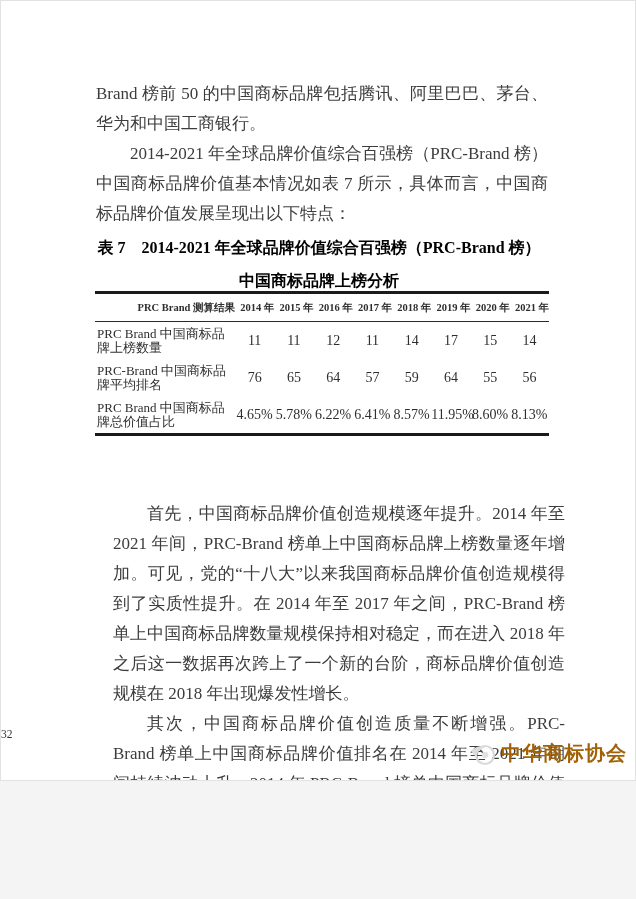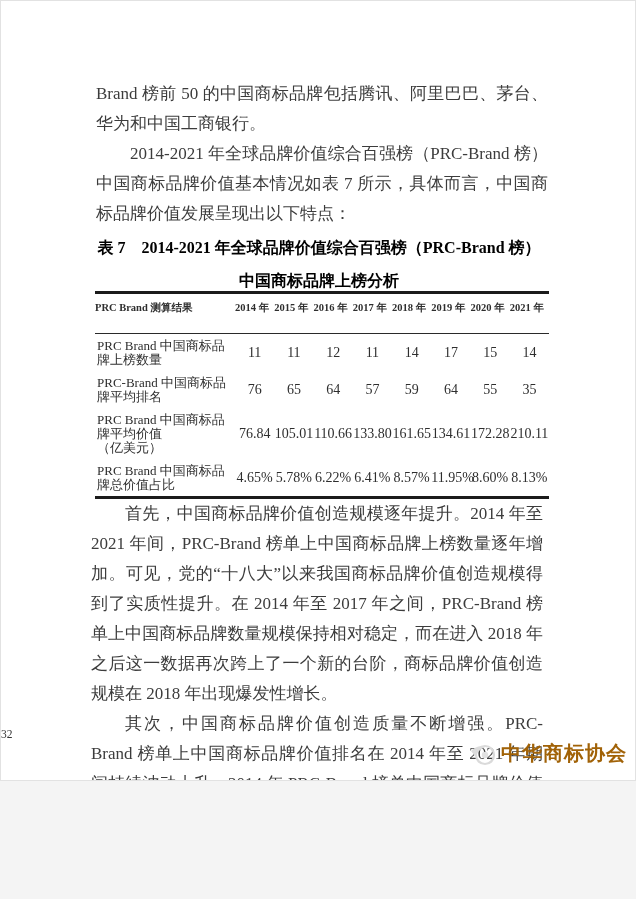--- a/index.html
+++ b/index.html
@@ -30,36 +30,36 @@
   .brand-table{
     position:absolute;left:94px;top:290px;width:454px;
     border-collapse:collapse;
     border-top:3px solid #1b1b1b;
     border-bottom:3px solid #1b1b1b;
     color:#2e2e2e;
     table-layout:fixed;
   }
   .brand-table th{
     font-size:10.5px;font-weight:bold;
-    padding:7px 0 18px 0;
+    padding:7px 0 6px 0;
     border-bottom:1.5px solid #2a2a2a;
-    text-align:left;white-space:nowrap;
+    text-align:right;white-space:nowrap;
   }
   .brand-table td{
     font-size:14px;text-align:center;
     padding:5px 0 4px 0;vertical-align:middle;
     white-space:nowrap;
   }
   .brand-table .label-col{width:140px;}
   .brand-table td.label-col{
     text-align:left;font-size:13px;line-height:14px;
     padding-left:2px;white-space:normal;
   }
   .para{
-    position:absolute;left:90px;width:452px;
+    position:absolute;left:112px;width:452px;
     font-size:17px;line-height:30px;
     text-align:justify;text-indent:2em;
     color:#3c3c3c;margin:0;
   }
   .para-a{top:498px;}
   .para-b{top:708px;}
   .page-number{
     position:absolute;left:0;right:0;bottom:40px;
     font-size:11.5px;color:#333;
   }
@@ -119,35 +119,21 @@
           <td class="label-col">
             <div>PRC-Brand 中国商标品牌平均排名</div>
           </td>
           <td>76</td>
           <td>65</td>
           <td>64</td>
           <td>57</td>
           <td>59</td>
           <td>64</td>
           <td>55</td>
-          <td>35</td>
-        </tr>
-        <tr>
-          <td class="label-col">
-            <div>PRC Brand 中国商标品牌平均价值</div>
-            <div>（亿美元）</div>
-          </td>
-          <td>76.84</td>
-          <td>105.01</td>
-          <td>110.66</td>
-          <td>133.80</td>
-          <td>161.65</td>
-          <td>134.61</td>
-          <td>172.28</td>
-          <td>210.11</td>
+          <td>56</td>
         </tr>
         <tr>
           <td class="label-col">
             <div>PRC Brand 中国商标品牌总价值占比</div>
           </td>
           <td>4.65%</td>
           <td>5.78%</td>
           <td>6.22%</td>
           <td>6.41%</td>
           <td>8.57%</td>

